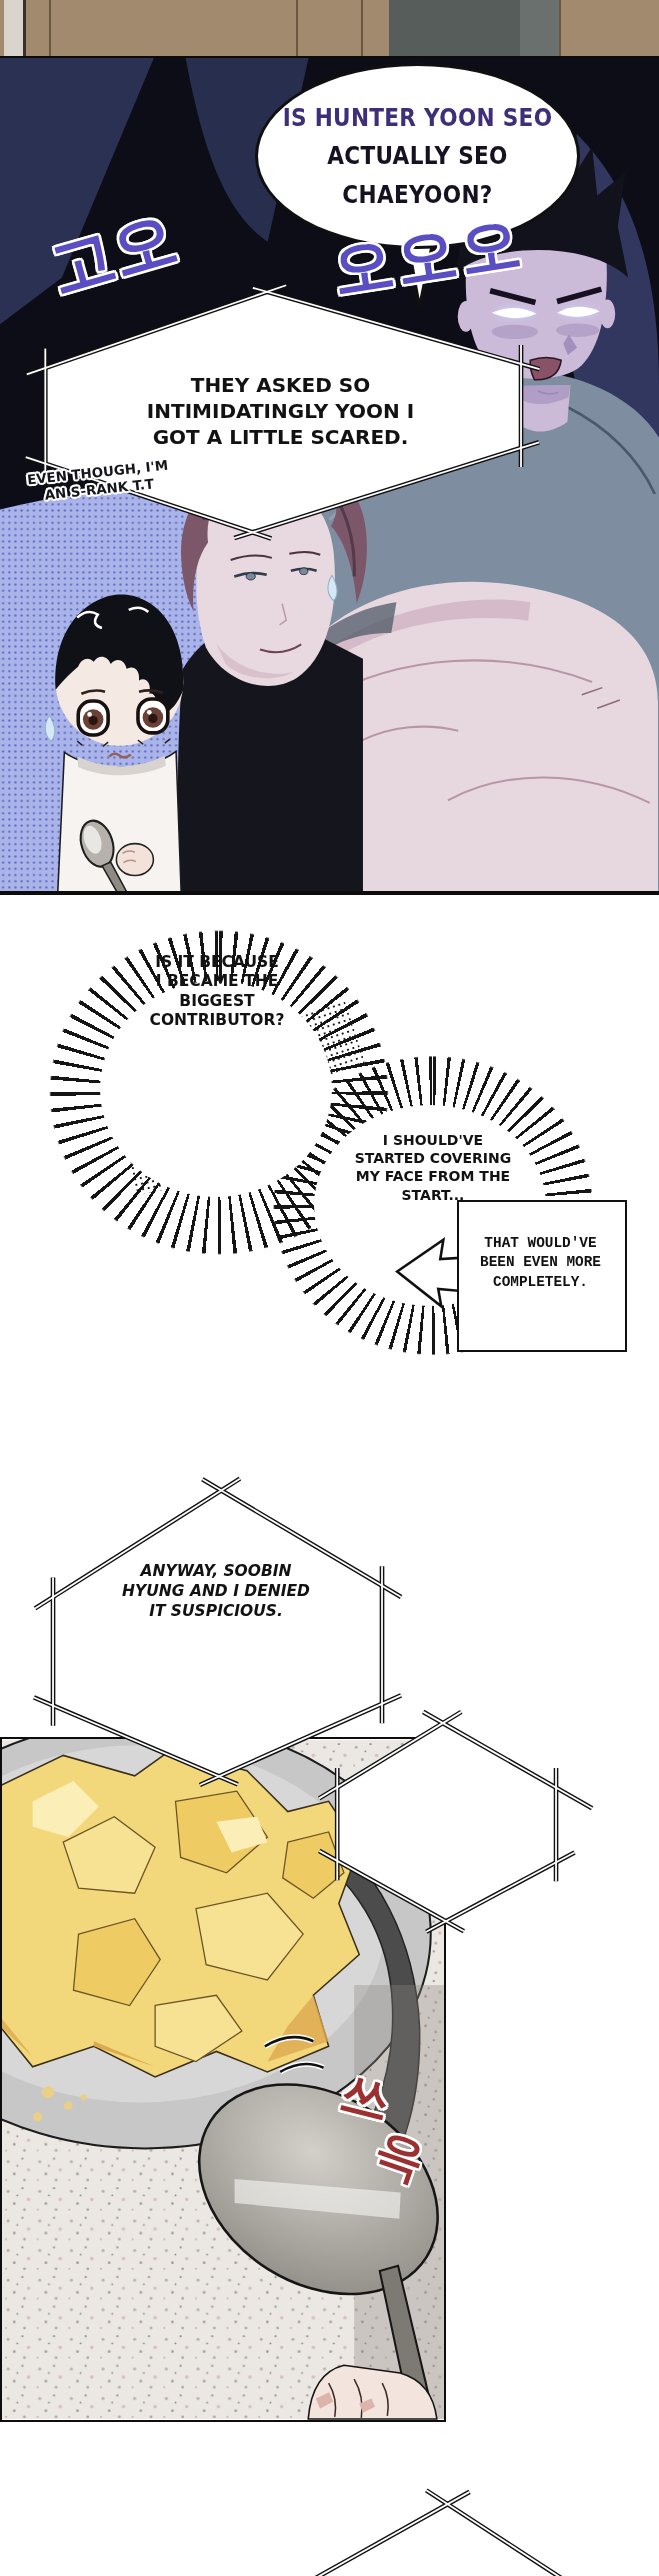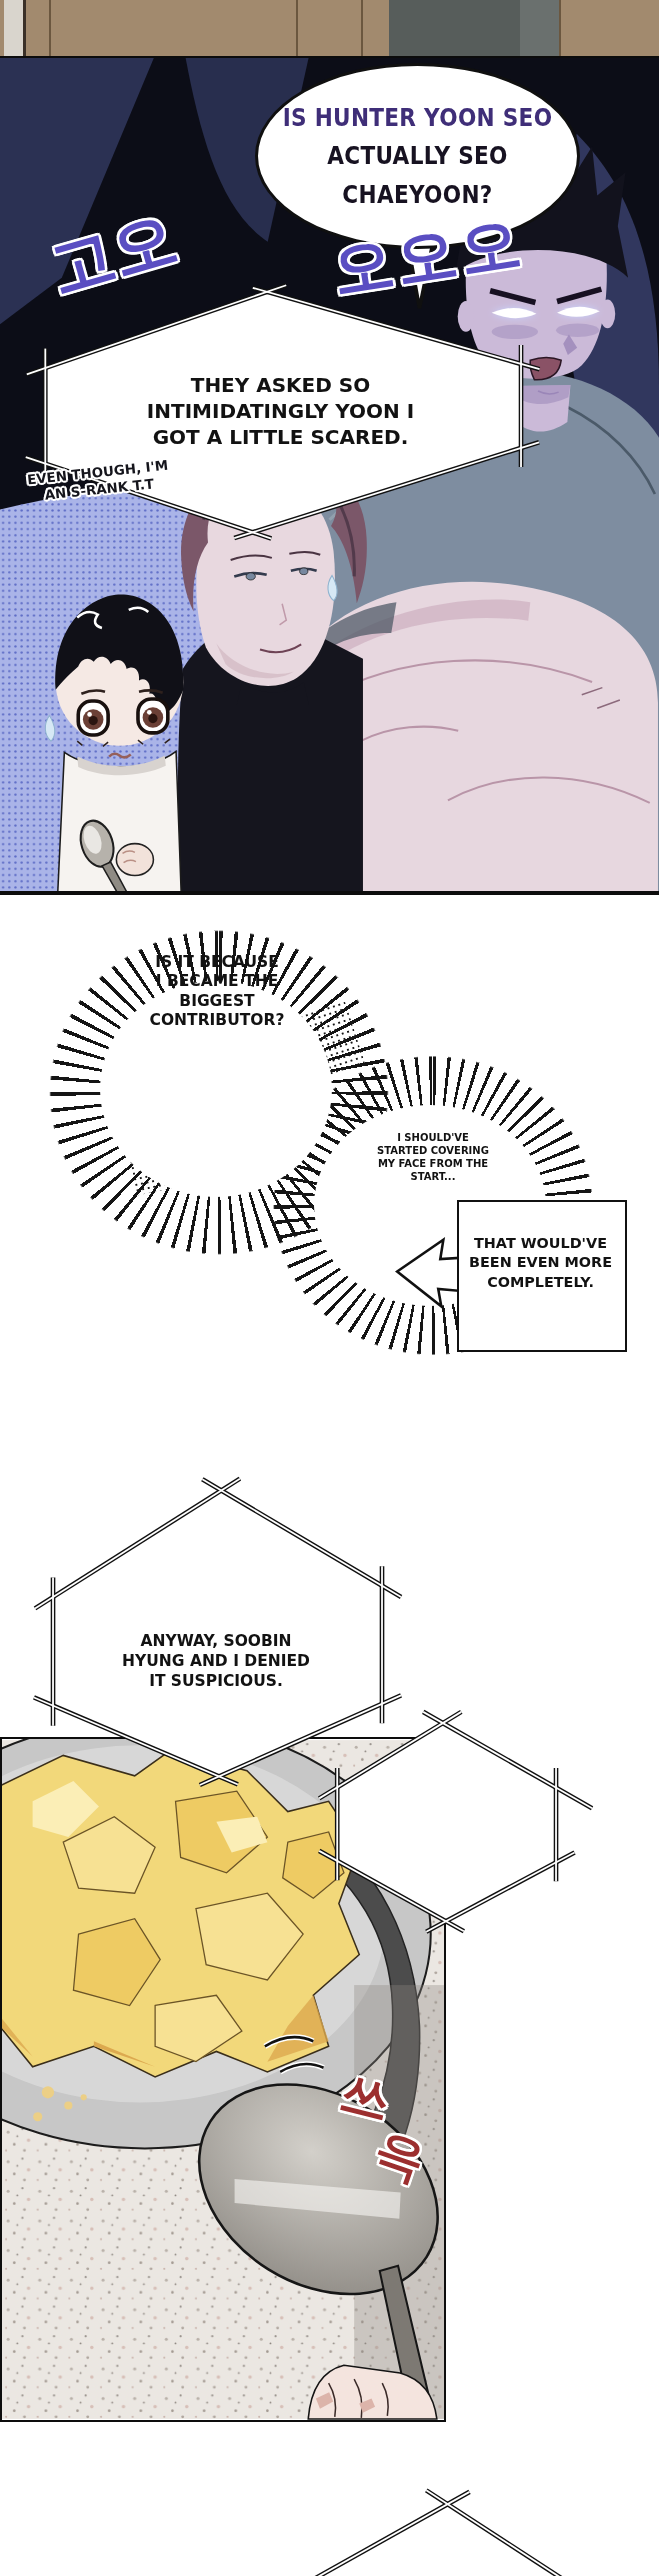--- a/index.html
+++ b/index.html
@@ -37,42 +37,42 @@
      background:repeating-conic-gradient(#151515 0deg 1.3deg,transparent 1.3deg 5.6deg);
      -webkit-mask:radial-gradient(closest-side,transparent 54%,#000 56%,#000 96%,transparent 97%);
              mask:radial-gradient(closest-side,transparent 54%,#000 56%,#000 96%,transparent 97%);
      z-index:5;}
   .ringA{left:44px;top:925px;width:350px;height:335px;}
   .ringB{left:268px;top:1051px;width:330px;height:309px;}
   .burstcore{background:#ffffff;border-radius:50%;z-index:7;}
   .coreA{left:100px;top:981px;width:232px;height:216px;}
   .coreB{left:314px;top:1105px;width:232px;height:201px;}
   .bursttextA{left:106px;top:953px;width:222px;z-index:8;font-size:15.5px;line-height:1.25;}
-  .bursttextB{left:322px;top:1131px;width:222px;z-index:8;font-size:10px;line-height:1.3;text-align:center;}
+  .bursttextB{left:322px;top:1131px;width:222px;z-index:8;font-size:14px;line-height:1.3;text-align:center;}
   .hatch{z-index:6;background-image:radial-gradient(#161616 0.9px,transparent 1.1px);
          background-size:5.7px 5.7px;}
   .hatch1{left:307px;top:1006px;width:49px;height:67px;transform:rotate(-18deg);}
   .hatch2{left:129px;top:1131px;width:62px;height:59px;transform:rotate(-12deg);}
 
   .suspbox{left:457px;top:1200px;width:166px;height:148px;background:#fff;border:2.6px solid #111;z-index:9;}
-  .susptext{left:466px;top:1234px;width:149px;z-index:9;font-size:14.4px;line-height:1.35;}
+  .susptext{left:466px;top:1234px;width:149px;z-index:9;font-size:14.4px;line-height:1.35;font-family:Liberation Mono, monospace;}
   .susparrow{left:391px;top:1229px;z-index:9;}
 
   
   .foodpanel{left:0;top:1737px;width:446px;height:685px;z-index:12;border:2.6px solid #0d0d0d;box-sizing:border-box;}
   .sfx-scoop{z-index:32;font-weight:800;color:#9c2f2f;
      text-shadow:-2.6px 0 #fff,2.6px 0 #fff,0 -2.6px #fff,0 2.6px #fff,-2.1px -2.1px #fff,2.1px 2.1px #fff,-2.1px 2.1px #fff,2.1px -2.1px #fff;}
   .scoop1{left:341px;top:2065px;font-size:49px;transform:rotate(14deg);}
   .scoop2{left:375px;top:2124px;font-size:49px;transform:rotate(19deg);}
 
   
   .overlay{left:0;top:0;width:659px;height:2790px;z-index:40;pointer-events:none;}
   .hextext{z-index:45;font-size:20px;line-height:1.3;}
   .t-scared{left:144px;top:372px;width:273px;}
-  .t-denied{left:77px;top:1631px;width:278px;font-size:15.5px;}
+  .t-denied{left:77px;top:1561px;width:278px;font-size:15.5px;font-style:italic;}
   .t-bought{left:337px;top:1782px;width:170px;font-size:15px;}
 </style>
 </head>
 <body>
 
 <div class="page">
 
   <svg class="abs panel1" viewBox="0 0 1280 1628" width="659" height="839">
     <defs>
       <pattern id="dotp" width="12" height="12" patternUnits="userSpaceOnUse">

